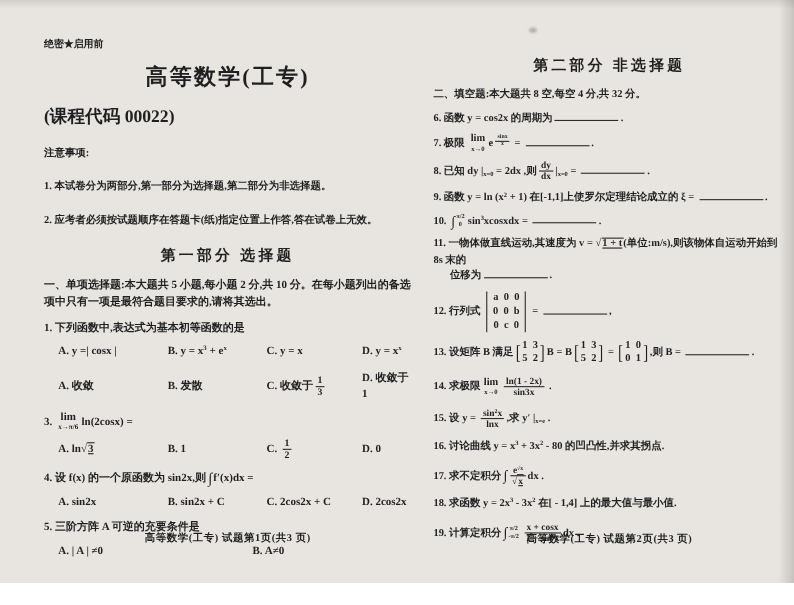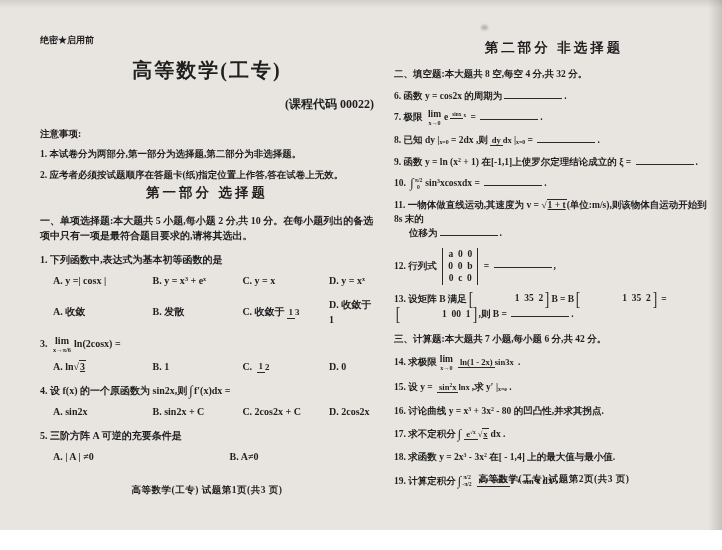--- a/index.html
+++ b/index.html
@@ -8,58 +8,58 @@
   body { font-family:"Liberation Serif","DejaVu Serif",serif; color:var(--ink,#1f1f1f); }
   .canvas { position:relative; width:722px; height:530px; background:var(--paper,#e8e5e0); overflow:hidden; font-weight:600; }
   .edge-shade { position:absolute; right:0; top:0; width:14px; height:100%;
     background:linear-gradient(to left, rgba(110,105,98,.28), rgba(110,105,98,0)); }
   .top-shade { position:absolute; right:0; top:0; width:100%; height:8px;
     background:linear-gradient(to bottom, rgba(110,105,98,.18), rgba(110,105,98,0)); }
   .speck { position:absolute; left:481px; top:25px; width:7px; height:5px; border-radius:50%;
     background:rgba(90,85,80,.35); filter:blur(1px); }
   .page { position:absolute; }
   .page1 { left:40px; top:34px; width:334px; height:464px; font-size:10px; line-height:1.55; }
-  .page2 { left:394px; top:38px; width:320px; height:448px; font-size:9.5px; line-height:1.5; }
+  .page2 { left:394px; top:50px; width:320px; height:448px; font-size:9.5px; line-height:1.5; }
   .security { font-size:9px; font-weight:700; }
   .examtitle { text-align:center; font-size:12.5px; font-weight:700; margin-top:11px; letter-spacing:.5px; }
   .subject { text-align:center; font-size:20px; font-weight:700; margin-top:7px; letter-spacing:2px; }
-  .code { text-align:right; font-size:12px; font-weight:700; margin-top:9px; }
+  .code { text-align:left; font-size:16px; font-weight:700; margin-top:9px; }
   .notes { margin-top:13px; }
   .notes-h { font-weight:700; font-size:9.5px; }
-  .note { font-weight:700; font-size:9.5px; margin-top:6px; }
-  .part-h { text-align:center; font-size:13.5px; font-weight:700; letter-spacing:3px; }
+  .note { font-weight:700; font-size:9.5px; margin-top:16px; }
+  .part-h { text-align:center; font-size:13.5px; font-weight:700; margin-top:13px; letter-spacing:3px; }
   .intro { font-weight:700; margin-top:9px; }
   .q { margin-top:8px; }
   .stem { font-weight:600; }
   .opts4 { display:grid; grid-template-columns:31% 28% 27% 14%; padding-left:13px; margin-top:6px; align-items:center; }
   .opts2 { display:grid; grid-template-columns:55% 45%; row-gap:8px; padding-left:13px; margin-top:6px; }
   .footer { position:absolute; bottom:0; width:100%; text-align:center; font-size:9.5px; font-weight:700; letter-spacing:.5px; }
   .p2h { margin-top:0; }
   .fi { margin-top:7px; }
   .ci { margin-top:9px; }
   .ind { margin-left:15px; }
   sup { font-size:.62em; vertical-align:.55em; }
   sub { font-size:.62em; vertical-align:-.25em; }
   .bl { display:inline-block; width:58px; border-bottom:1px solid #2a2a2a; height:9px; vertical-align:baseline; margin:0 2px; }
-  .fr { display:inline-flex; flex-direction:row; align-items:center; vertical-align:middle; line-height:1.1; font-size:.9em; margin:0 2px; text-align:center; }
+  .fr { display:inline-flex; flex-direction:column; align-items:center; vertical-align:middle; line-height:1.1; font-size:.9em; margin:0 2px; text-align:center; }
   .fr > span:first-child { border-bottom:1px solid #2a2a2a; padding:0 2px; }
   .lim { display:inline-flex; flex-direction:column; align-items:center; vertical-align:middle; line-height:1; margin:0 3px; }
   .lim .u { font-size:.64em; margin-top:1px; white-space:nowrap; }
   .sum { display:inline-flex; flex-direction:column; align-items:center; vertical-align:middle; line-height:.95; margin:0 3px; }
   .sum .so,.sum .su { font-size:.6em; }
   .sum .sg { font-size:1.2em; line-height:.9; }
   .int { font-size:1.35em; vertical-align:-.12em; line-height:1; display:inline-block; margin:0 1px 0 2px; }
   .ilim { display:inline-flex; flex-direction:column; justify-content:space-between; vertical-align:middle; font-size:.6em; line-height:1.25; margin-right:3px; text-align:center; }
   .sq { white-space:nowrap; }
   .ov { border-top:1px solid #2a2a2a; padding:0 1px;text-decoration:underline; }
   .det { display:inline-flex; flex-direction:column; align-items:center; vertical-align:middle;
     border-left:1px solid #2a2a2a; border-right:1px solid #2a2a2a; padding:0 5px; line-height:1.3; margin:0 3px; }
   .bmat { display:inline-flex; align-items:center; vertical-align:middle; margin:0 1px; }
   .bmat .br { font-size:1.9em; font-weight:400; line-height:.85; transform:scaleX(.75); }
-  .bmat .col { display:inline-flex; flex-direction:row; align-items:center; line-height:1.25; padding:0 1px;margin-left:40px; }
+  .bmat .col { display:inline-flex; flex-direction:column; align-items:center; line-height:1.25; padding:0 1px; }
 </style>
 </head>
 <body>
 
 <div class="canvas">
   <div class="edge-shade"></div>
   <div class="top-shade"></div>
   <div class="speck"></div>
 
   <section class="page page1">
@@ -173,21 +173,20 @@
           <span class="br">]</span>
         </span> = <span class="bmat">
           <span class="br">[</span>
           <span class="col">
             <span>1&nbsp;&nbsp;0</span>
             <span>0&nbsp;&nbsp;1</span>
           </span>
           <span class="br">]</span>
         </span>,则 B = <span class="bl"></span>.</div>
 
-    <div class="intro">三、计算题:本大题共 7 小题,每小题 6 分,共 42 分。</div>
 
     <div class="ci">14. 求极限<span class="lim">lim<span class="u">x→0</span></span><span class="fr">
           <span>ln(1 - 2x)</span>
           <span>sin3x</span>
         </span> .</div>
     <div class="ci">15. 设 y = <span class="fr">
           <span>sin<sup>2</sup>x</span>
           <span>lnx</span>
         </span>,求 y′ |<sub>x=e</sub> .</div>
     <div class="ci">16. 讨论曲线 y = x<sup>3</sup> + 3x<sup>2</sup> - 80 的凹凸性,并求其拐点.</div>

